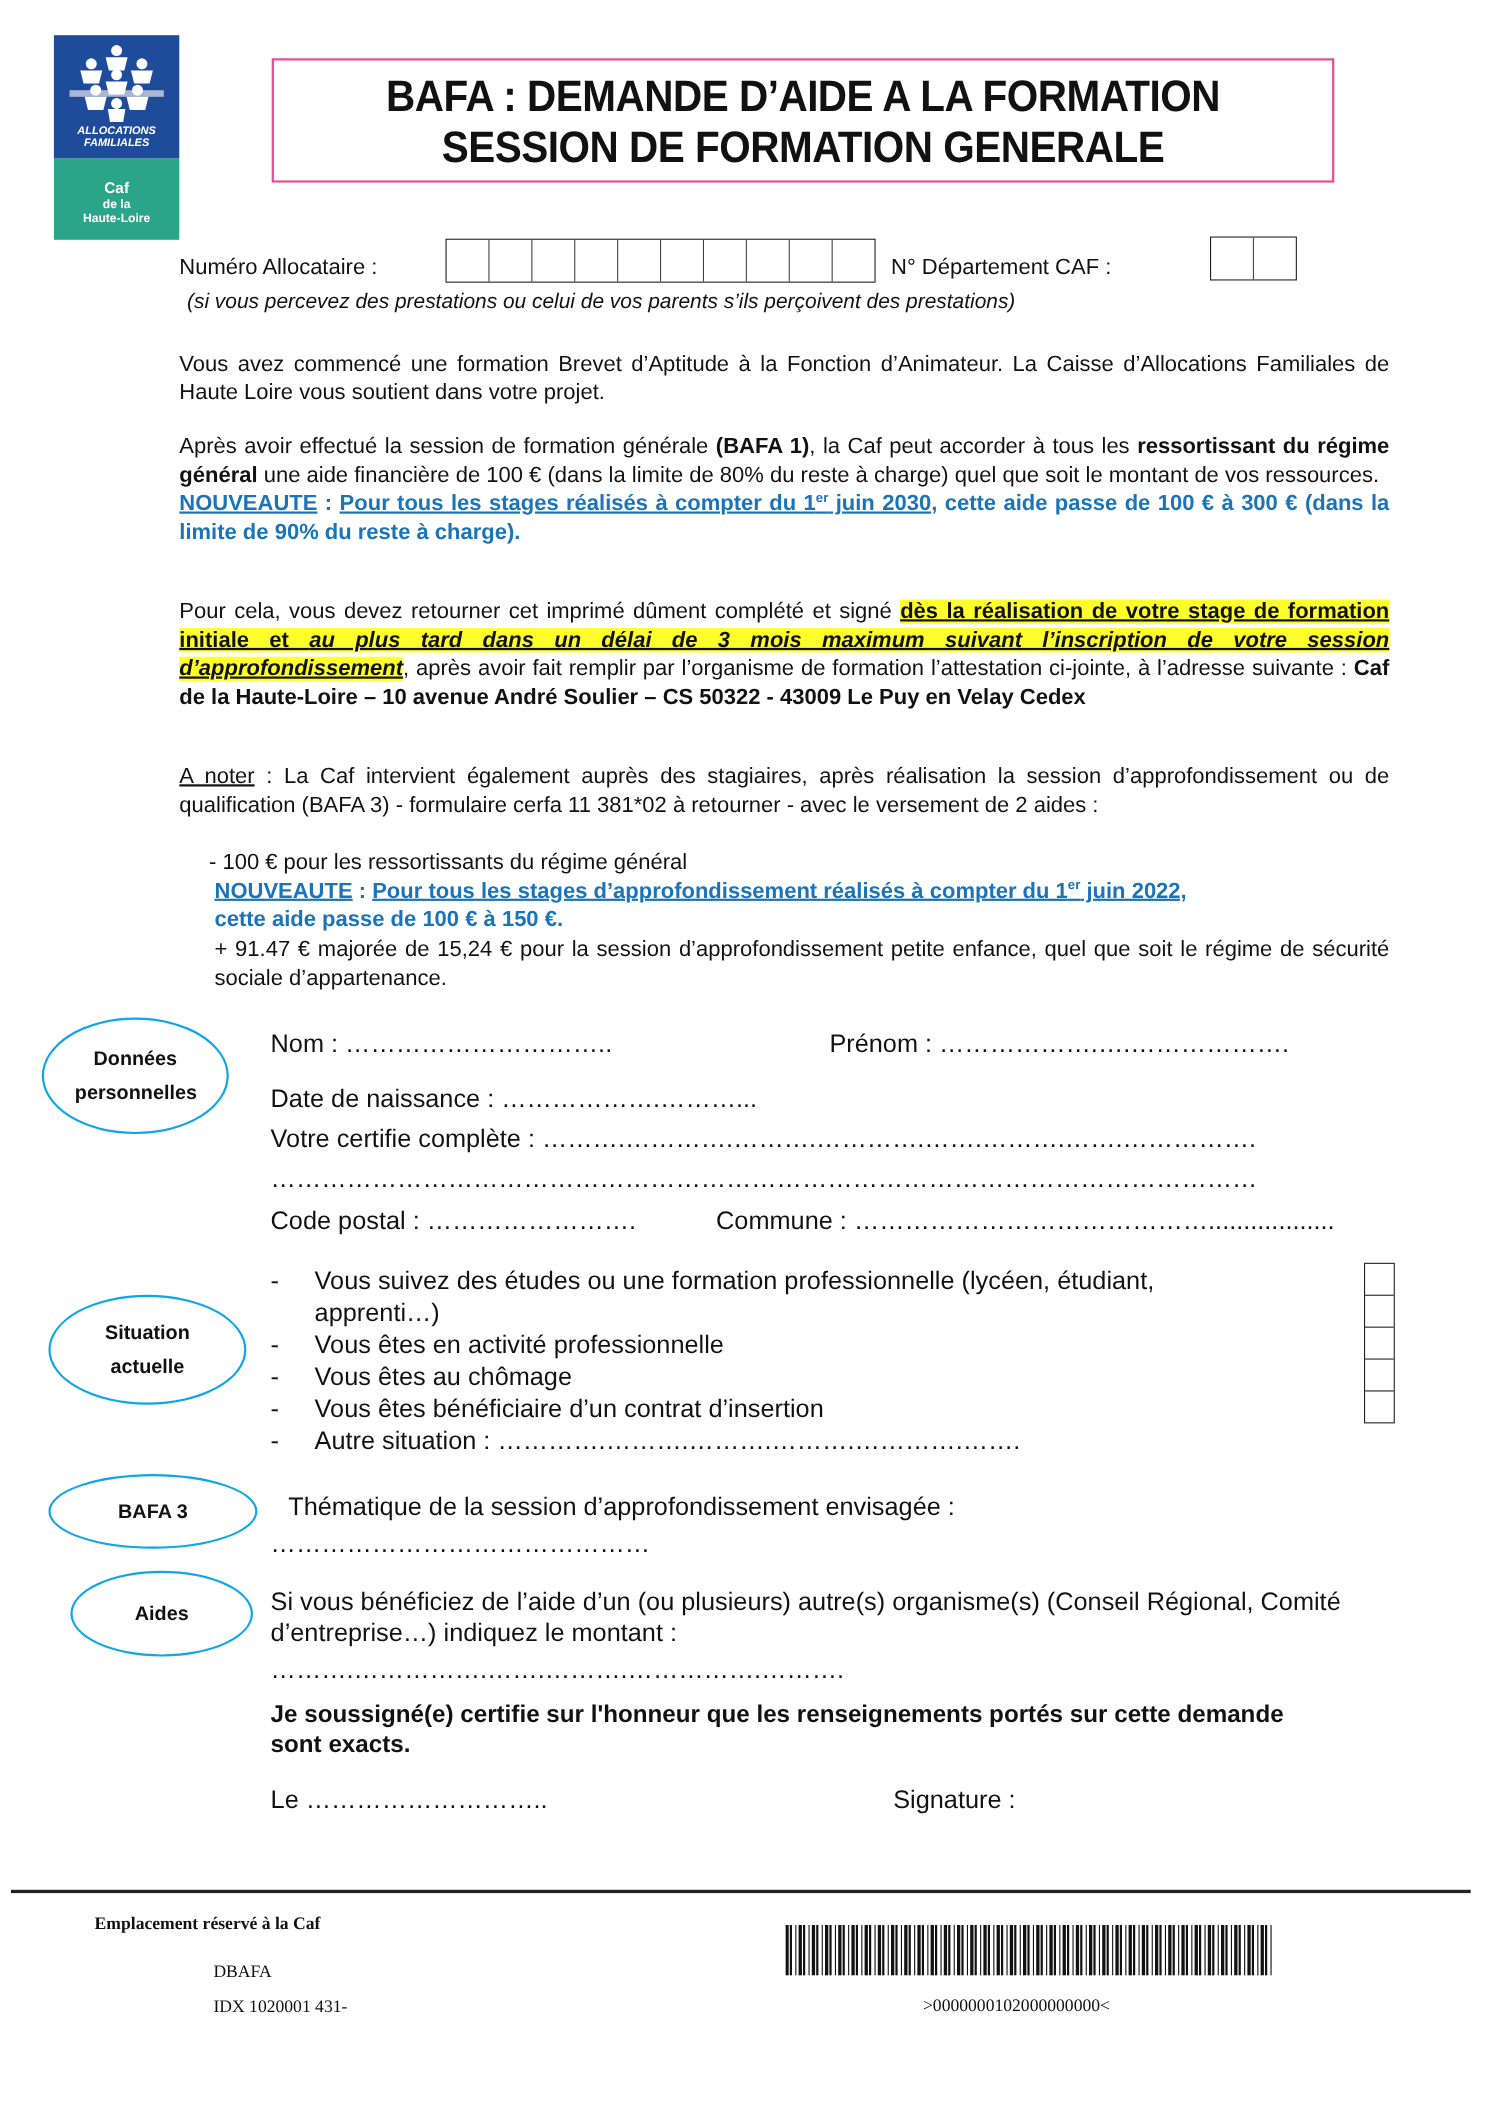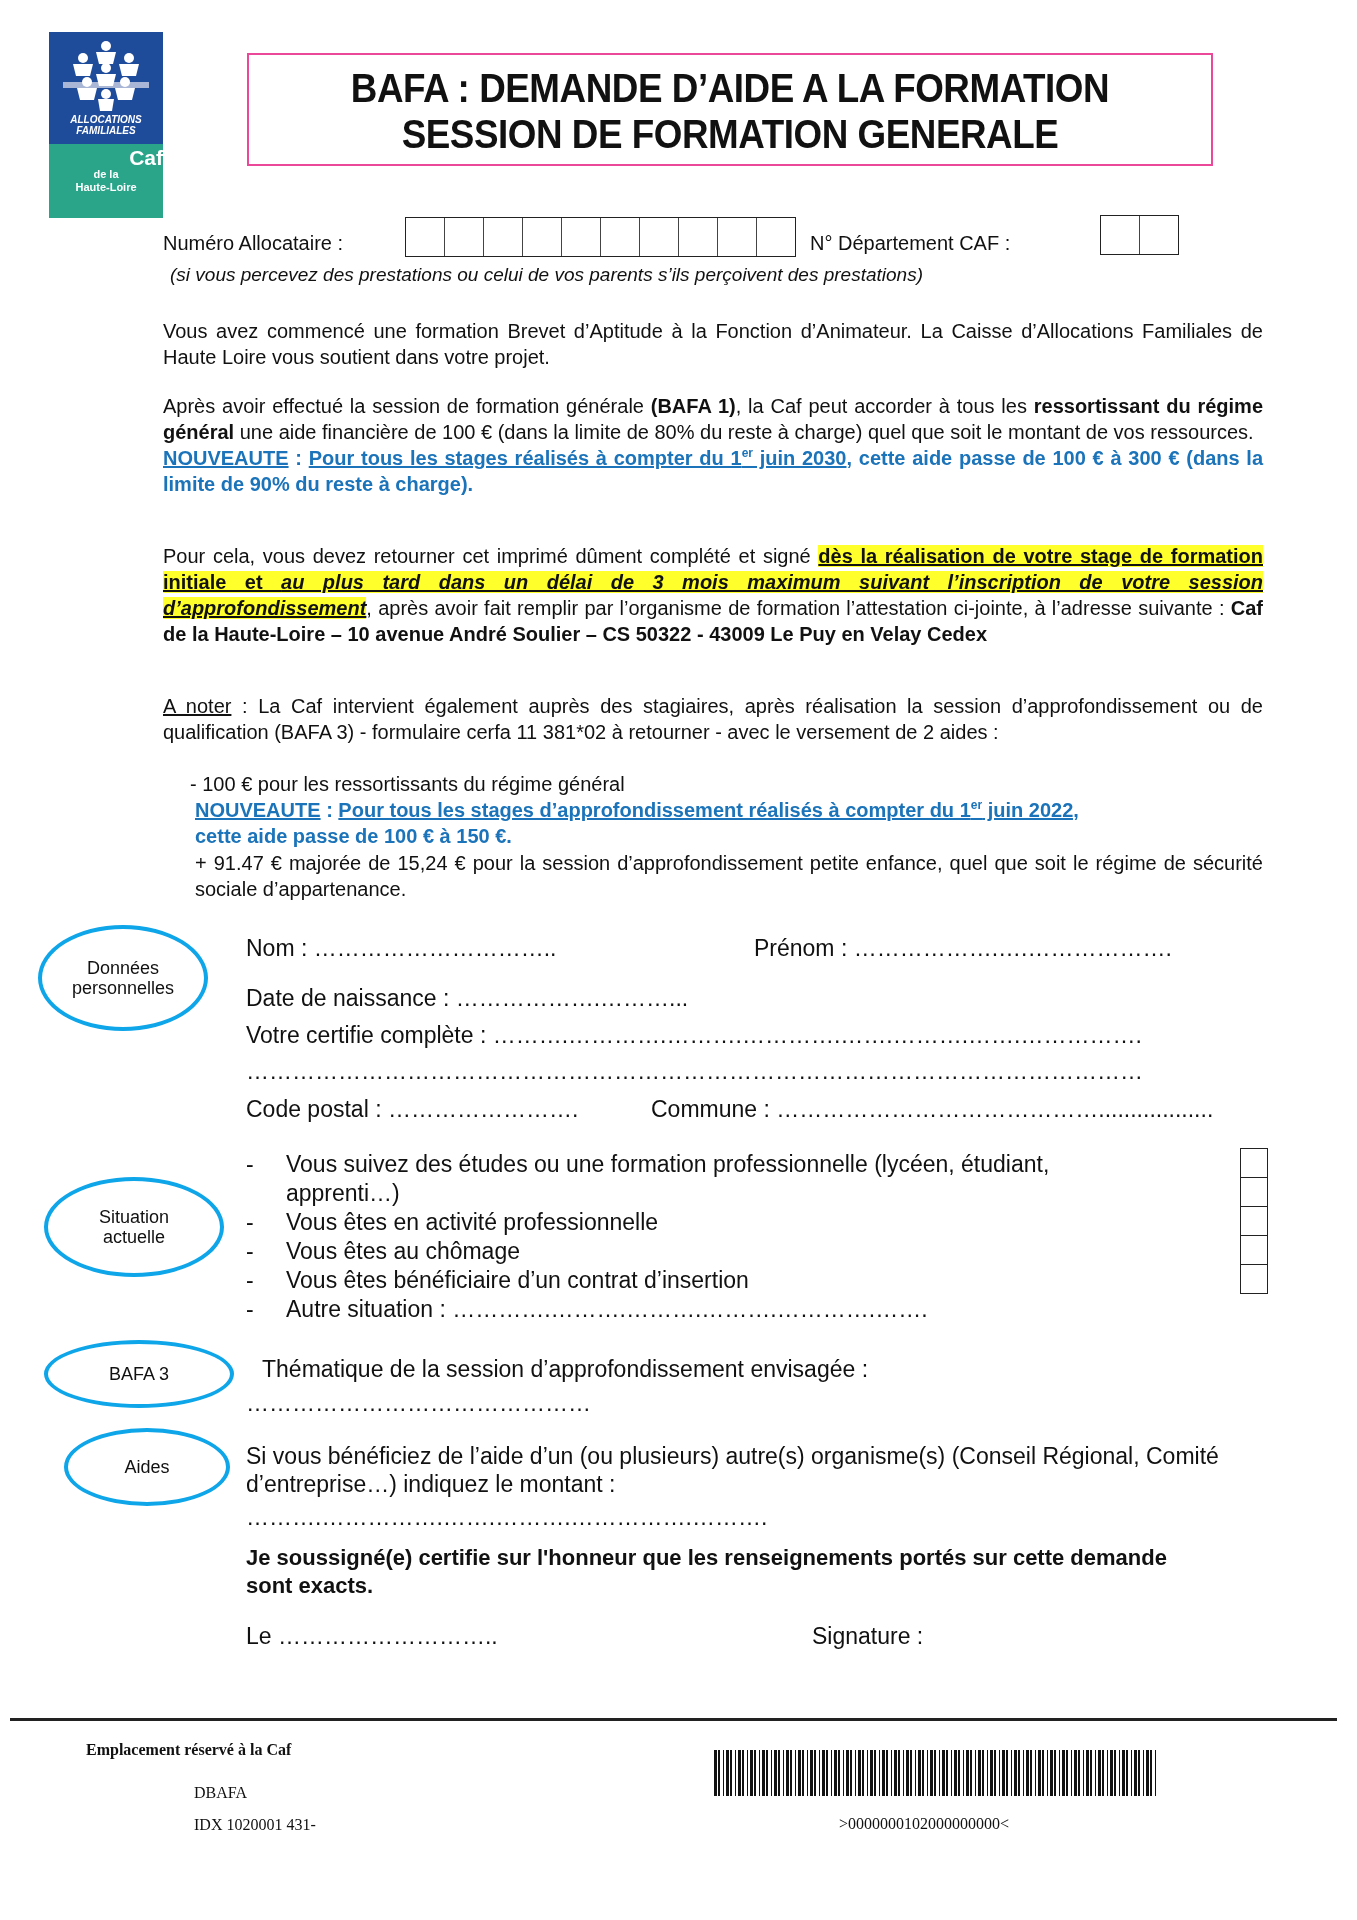--- a/index.html
+++ b/index.html
@@ -6,21 +6,21 @@
   body { width: 1357px; height: 1920px; position: relative; overflow: hidden;
          font-family: "Liberation Sans", sans-serif; color: #111; }
   .abs { position: absolute; }
   
   .logo { left: 49px; top: 32px; width: 114px; height: 186px; }
   .logo-top { height: 112px; background: #1f4b9b; position: relative; }
   .logo-bot { height: 74px; background: #2aa58a; color: #fff; text-align: center;
               font-family: "Liberation Sans", sans-serif; }
   .logo-alloc { position: absolute; left: 0; right: 0; top: 82px; text-align: center;
                 color: #fff; font-style: italic; font-weight: bold; font-size: 10px; line-height: 11px; }
-  .logo-caf { font-size: 21px; font-weight: bold; padding-top: 4px; line-height: 20px; text-align: right; }
+  .logo-caf { font-size: 14px; font-weight: bold; padding-top: 16px; line-height: 20px; }
   .logo-sub { font-size: 11px; font-weight: bold; line-height: 13px; }
   .logo-people { position: absolute; left: 14px; top: 6px; width: 86px; height: 74px; }
   
   .title-box { left: 247px; top: 53px; width: 966px; height: 113px; border: 2px solid #ec4899;
                box-sizing: border-box; text-align: center; }
   .title-line { font-weight: bold; font-size: 40px; line-height: 46px; letter-spacing: -0.5px;
                 transform: scaleX(0.92); }
   .title-line:first-child { margin-top: 10px; }
   
   .p { left: 163px; width: 1100px; font-size: 20px; line-height: 26px; text-align: justify;
@@ -29,23 +29,23 @@
   .blue { color: #1b73b9; font-weight: bold; }
   .ul { text-decoration: underline; }
   .hl { background: #ffff2b; }
   .it { font-style: italic; }
   sup { font-size: 12px; line-height: 0; }
   
   .cells { display: flex; border: 1.5px solid #222; }
   .cell { width: 38px; height: 38px; border-right: 1.5px solid #444; }
   .cell:last-child { border-right: none; }
   
-  .ellipse { border: 4px solid #0ea5e9; border-radius: 50%; display: flex; align-items: center;
-             justify-content: center; text-align: center; font-weight: normal; font-size: 18px;
-             line-height: 20px; box-sizing: border-box; }
+  .ellipse { border: 2px solid #0ea5e9; border-radius: 50%; display: flex; align-items: center;
+             justify-content: center; text-align: center; font-weight: bold; font-size: 18px;
+             line-height: 31px; box-sizing: border-box; }
   .field { font-size: 23px; line-height: 28px; white-space: nowrap; }
   .chk-col { left: 1240px; top: 1148px; width: 26px; border: 1.5px solid #222; }
   .chk { height: 28px; border-bottom: 1.5px solid #222; }
   .chk:last-child { border-bottom: none; }
   .hr { left: 10px; top: 1718px; width: 1327px; height: 3px; background: #222; }
   .serif { font-family: "Liberation Serif", serif; }
   .barcode { left: 714px; top: 1750px; width: 446px; height: 46px; display: flex; }
 </style>
 </head>
 <body>

